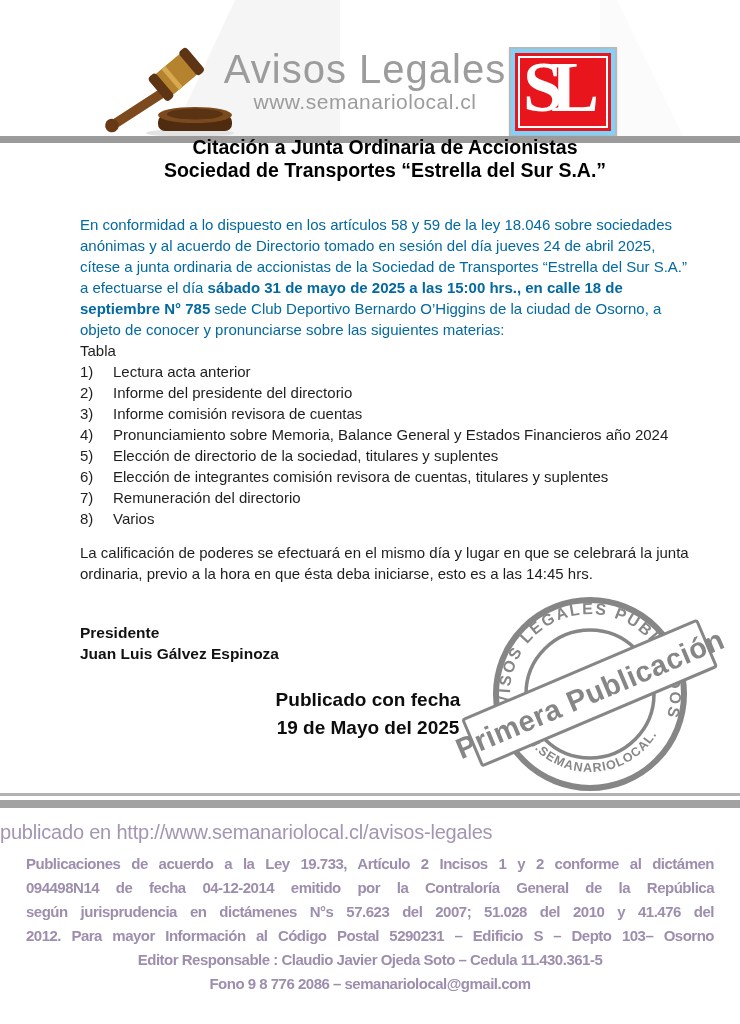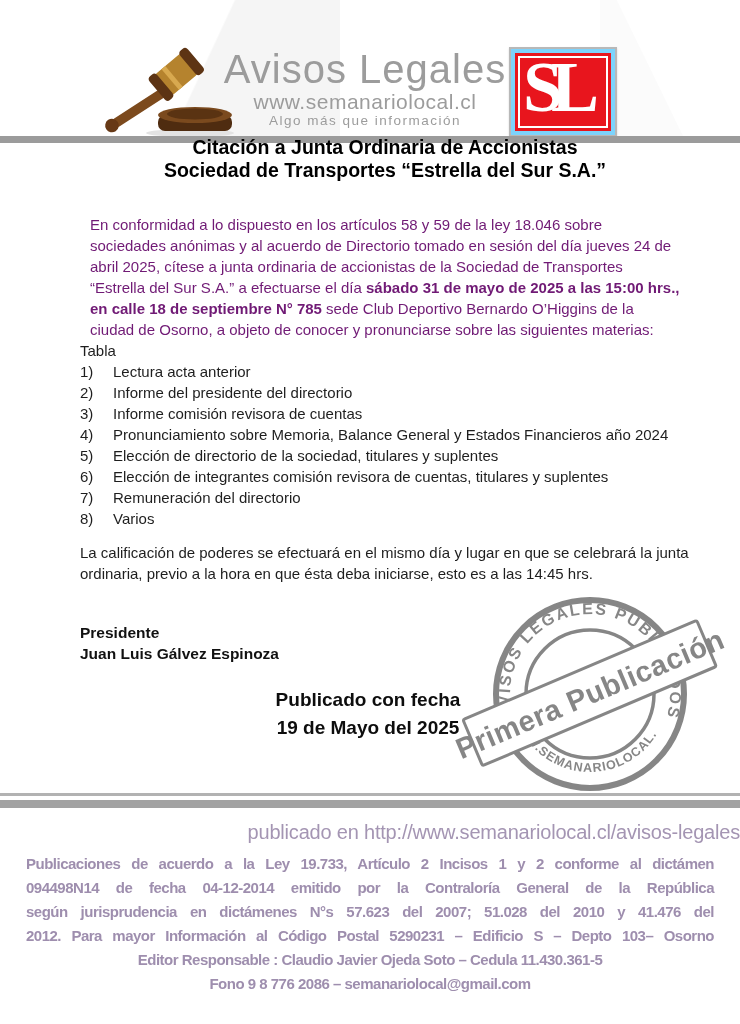--- a/index.html
+++ b/index.html
@@ -26,42 +26,42 @@
   .sl-inner { width:100%; height:100%; background:#e8151d;
     box-shadow: inset 0 0 0 3px #e8151d, inset 0 0 0 5px #fff;
     display:flex; align-items:center; justify-content:center; overflow:hidden; }
   .sl-text { font-family:"Liberation Serif", serif; font-weight:bold; font-size:72px;
     color:#fff; letter-spacing:-12px; margin:-10px 10px 0 -6px; }
 
   
   .main { padding:0 50px 0 80px; position:relative; }
   .notice-title { margin:16px 0 0; text-align:center; font-size:19.5px; line-height:23px;
     font-weight:bold; color:#000; }
-  .intro { margin:32px 10px 0; font-size:15px; line-height:21px; color:#701a75; }
+  .intro { margin:32px 0 0; font-size:15px; line-height:21px; color:#0369a1; }
   .agenda-label { font-size:15px; line-height:21px; color:#1e1e1e; }
   .agenda { margin:0; }
   .agenda-item { display:flex; font-size:15px; line-height:21px; color:#1e1e1e; }
   .agenda-num { flex:none; width:33px; }
   .closing { margin:13px 0 0; font-size:15px; line-height:21px; color:#1e1e1e; }
   .signature { margin:38px 0 0; font-size:15.5px; line-height:21px; font-weight:bold; color:#111; }
   .published { margin:22px 0 0; width:576px; text-align:center; font-size:19px;
     line-height:28px; font-weight:bold; color:#0d0d0d; }
 
   
   .stamp { position:absolute; left:455px; top:572px; width:285px; height:235px; opacity:.93; }
   .stamp svg { overflow:visible; }
   .stamp-arc-top { font-size:16px; font-weight:bold; letter-spacing:2px; fill:#7d7d7d; }
   .stamp-arc-bottom { font-size:12.5px; font-weight:bold; letter-spacing:1px; fill:#7d7d7d; }
   .stamp-banner-text { font-size:29px; font-weight:bold; fill:#7d7d7d; letter-spacing:.5px; }
 
   
   .footer { position:absolute; left:0; top:793px; width:100%; }
   .bar-thin { height:3px; background:#b2b2b2; }
   .bar-thick { height:8px; background:#a2a2a2; margin-top:4px; }
-  .footer-link { margin-top:11px; text-align:right; font-size:20px; line-height:26px;
+  .footer-link { margin-top:11px; text-align:left; font-size:20px; line-height:26px;
     color:#a495b3; letter-spacing:-0.2px; }
   .footer-legal { margin:7px 26px 0; font-size:15px; line-height:24px; font-weight:bold;
     color:#9e8eae; letter-spacing:-0.5px; }
   .legal-line.justify { text-align:justify; text-align-last:justify; }
   .legal-line.center { text-align:center; }
 </style>
 </head>
 <body>
 
 <div class="page">
@@ -83,21 +83,20 @@
         <rect x="70" y="27" width="36" height="27" rx="4" fill="#b5832e"></rect>
         <rect x="80" y="27" width="5" height="27" fill="#d8a94f"></rect>
         <rect x="63" y="25" width="10" height="31" rx="4" fill="#5d3414"></rect>
         <rect x="103" y="25" width="10" height="31" rx="4" fill="#5d3414"></rect>
       </g>
     </svg>
 
     <div class="brand">
       <div class="brand-title">Avisos Legales</div>
       <div class="brand-sub">www.semanariolocal.cl</div>
-      <div class="brand-tagline">Algo más que información</div>
     </div>
 
     <div class="sl-logo">
       <div class="sl-inner">
         <span class="sl-text">SL</span>
       </div>
     </div>
 
     <div class="header-bar"></div>
   </div>

